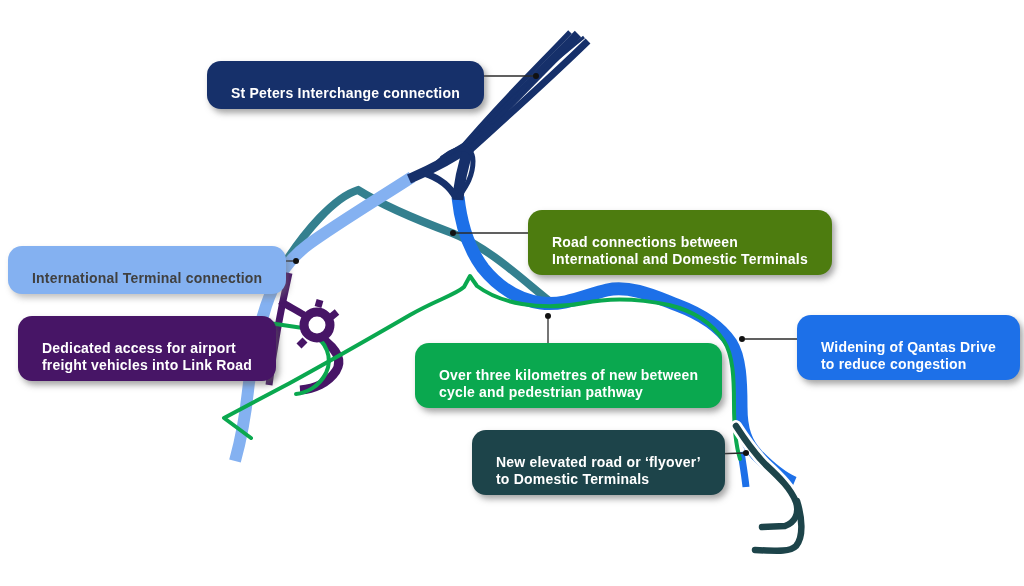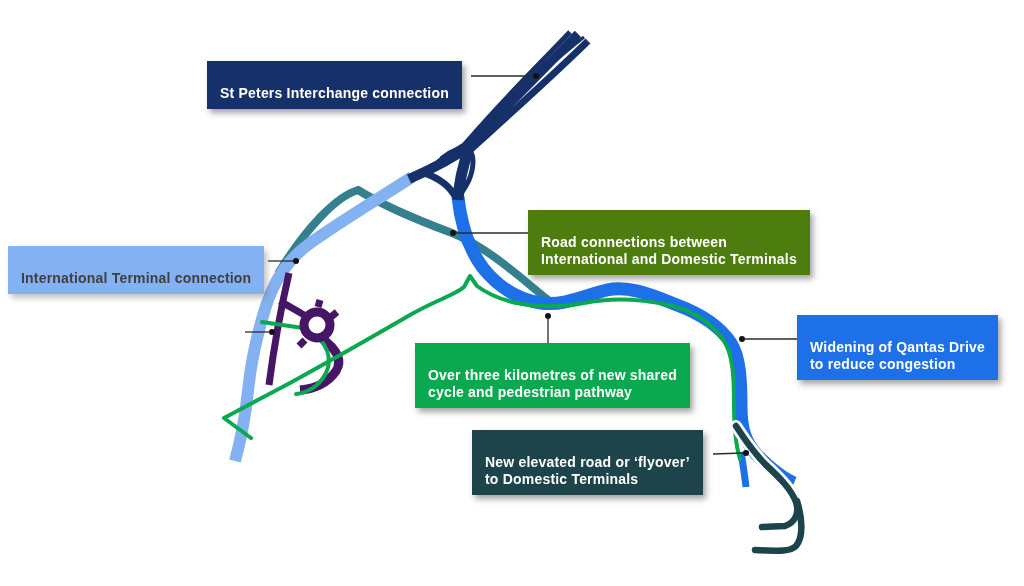--- a/index.html
+++ b/index.html
@@ -1,20 +1,20 @@
 <!DOCTYPE html>
 <html><head>
 <meta charset="utf-8">
 <style>
   html,body{margin:0;padding:0;background:#ffffff;}
   #stage{position:relative;width:1024px;height:586px;background:#ffffff;overflow:hidden;
          font-family:"Liberation Sans",sans-serif;}
   #roadmap{position:absolute;left:0;top:0;}
-  .callout{position:absolute;padding:7px 13px;font-size:14px;font-weight:700;line-height:17px;
-           letter-spacing:.2px;color:#ffffff;white-space:pre-line;border-radius:0;
+  .callout{position:absolute;padding:7px 24px;font-size:14px;font-weight:700;line-height:17px;
+           letter-spacing:.2px;color:#ffffff;white-space:pre-line;border-radius:14px;
            box-shadow:3px 4px 6px rgba(90,90,90,.55);}
   .co-stpeters{left:207px;top:61px;background:#16306a;}
   .co-teal{left:528px;top:210px;background:#4d7c0f;}
   .co-intl{left:8px;top:246px;background:#84b1f1;color:#404040;box-shadow:3px 4px 6px rgba(120,120,120,.45);}
   .co-purple{left:18px;top:316px;background:#471566;}
   .co-green{left:415px;top:343px;background:#0aa84f;}
   .co-blue{left:797px;top:315px;background:#1d70e8;}
   .co-dark{left:472px;top:430px;background:#1d444a;}
 </style>
 </head>
@@ -90,22 +90,26 @@
   <div class="callout co-stpeters">
     <span>St Peters Interchange connection</span>
   </div>
   <div class="callout co-teal">
     <span>Road connections between
 International and Domestic Terminals</span>
   </div>
   <div class="callout co-intl">
     <span>International Terminal connection</span>
   </div>
+  <div class="callout co-purple">
+    <span>Dedicated access for airport
+freight vehicles into Link Road</span>
+  </div>
   <div class="callout co-green">
-    <span>Over three kilometres of new shared
+    <span>Over three kilometres of new between
 cycle and pedestrian pathway</span>
   </div>
   <div class="callout co-blue">
     <span>Widening of Qantas Drive
 to reduce congestion</span>
   </div>
   <div class="callout co-dark">
     <span>New elevated road or ‘flyover’
 to Domestic Terminals</span>
   </div>

